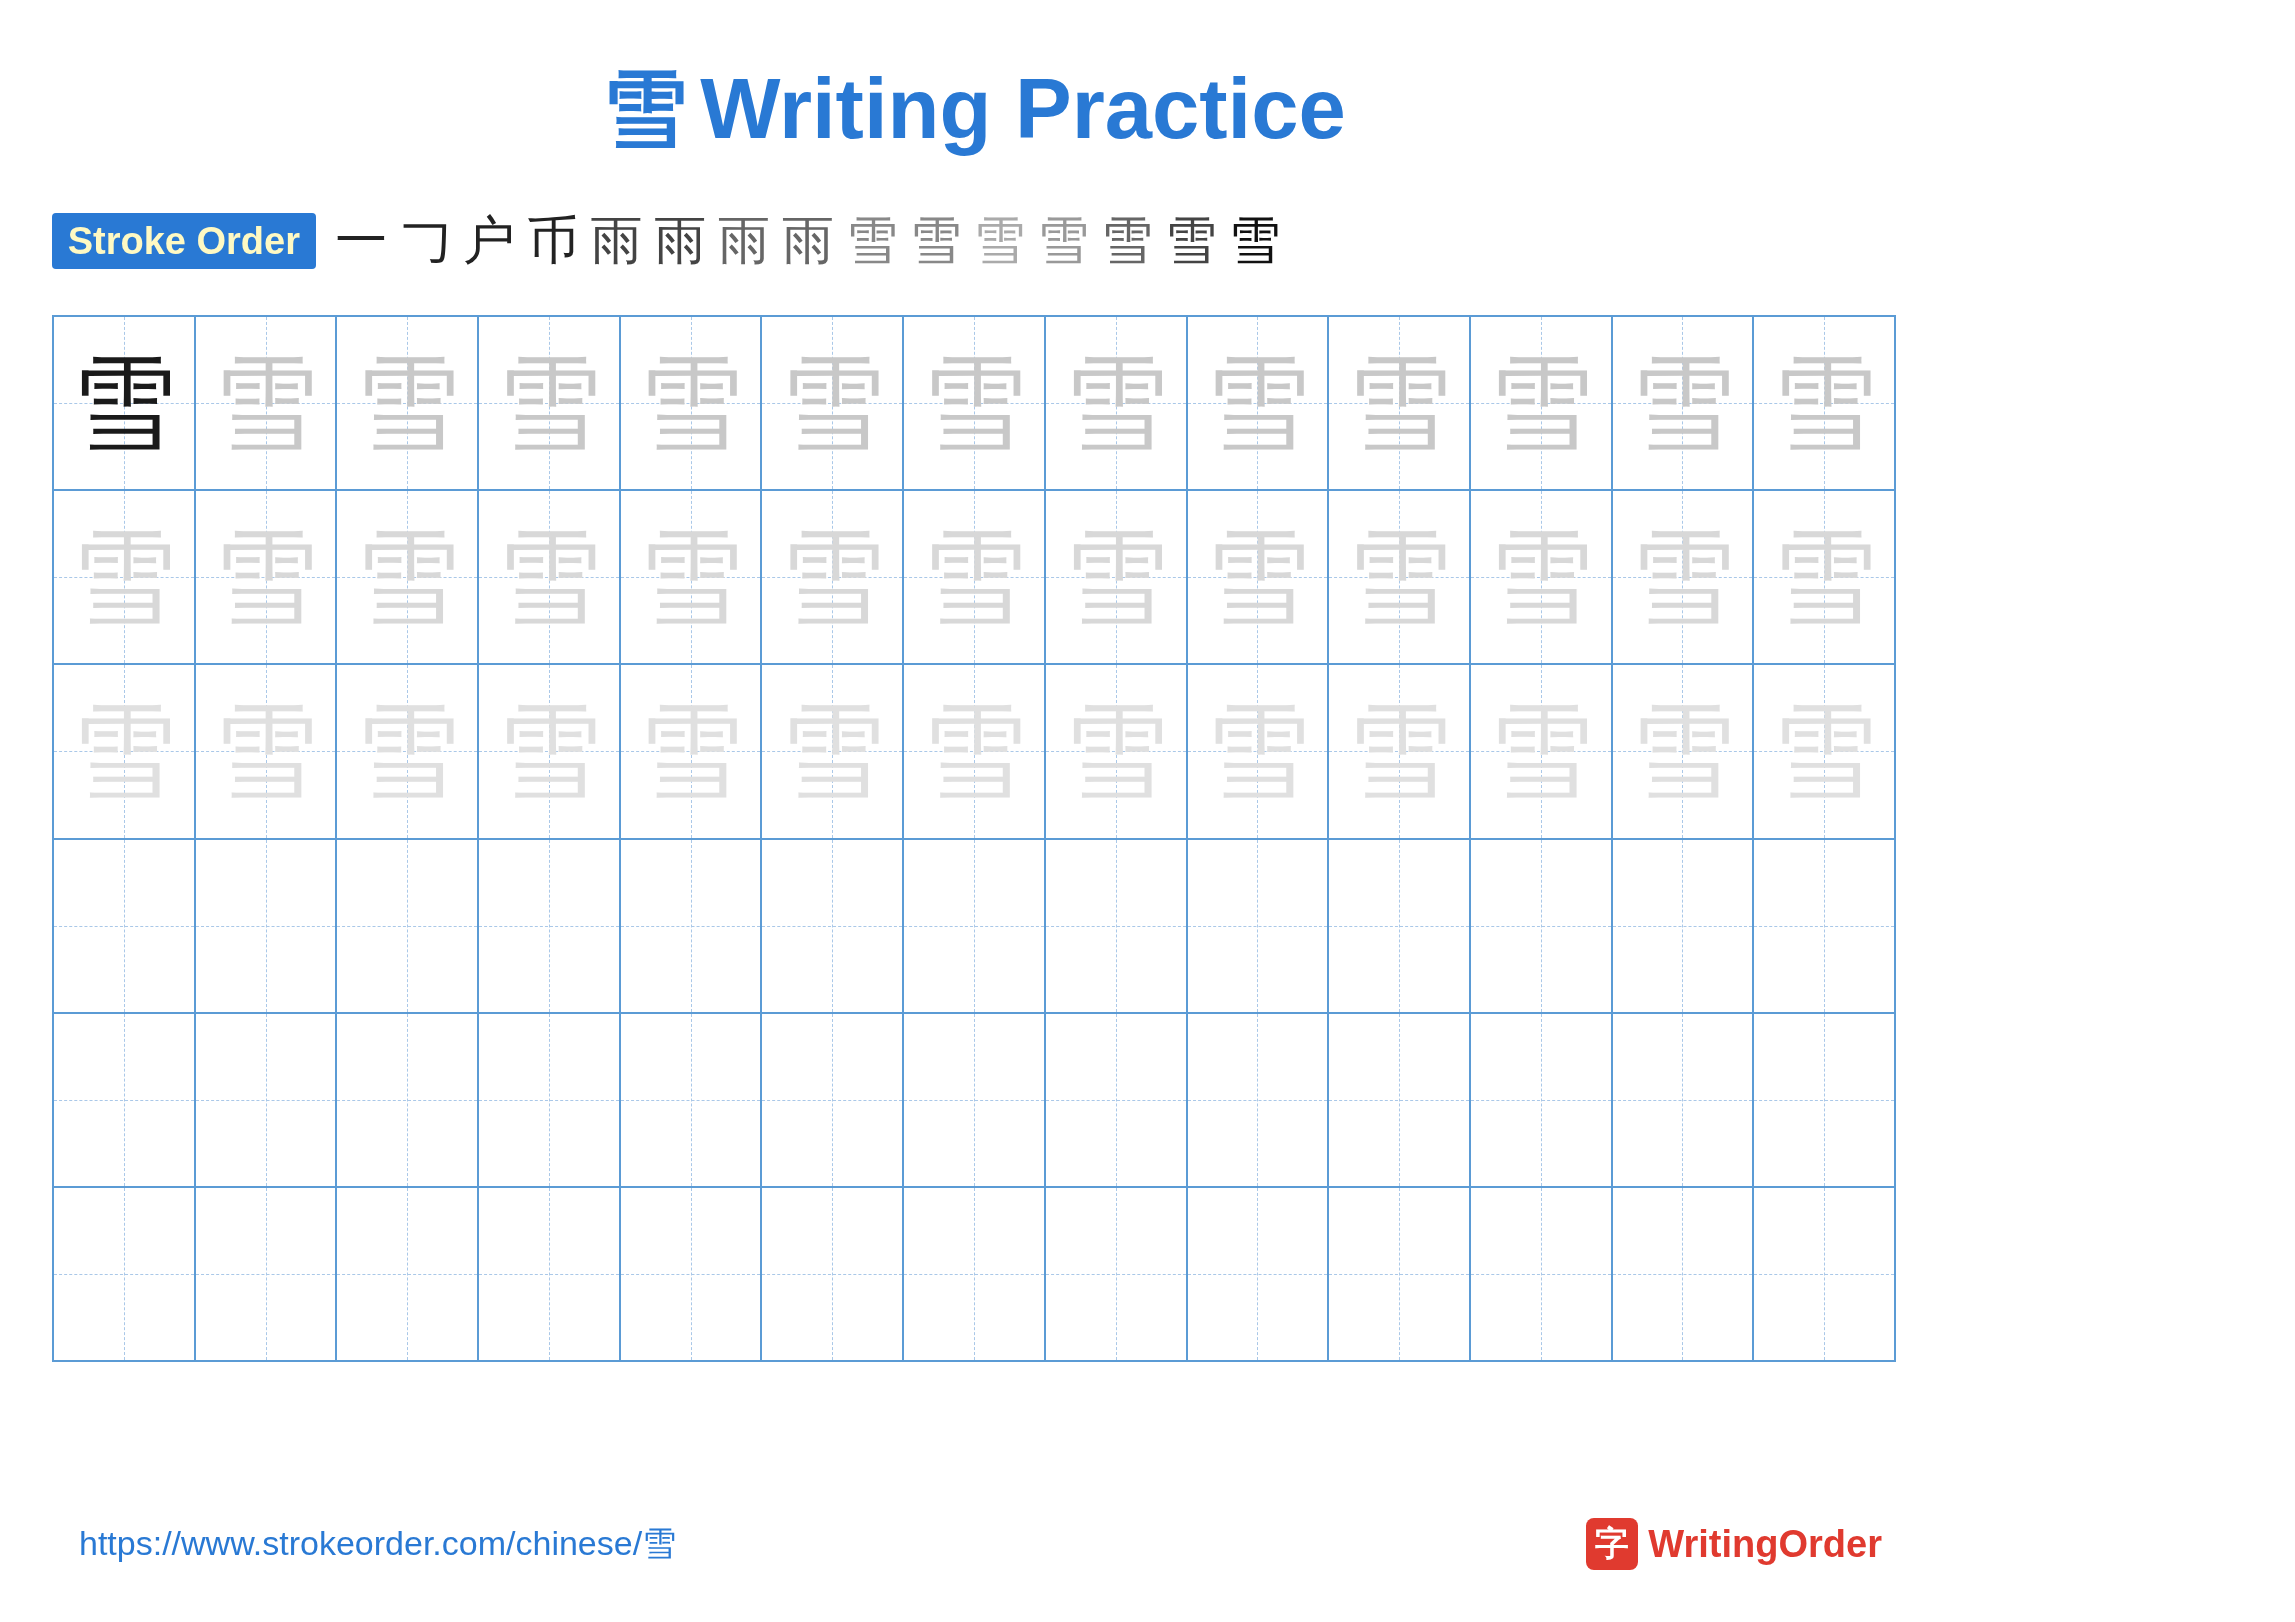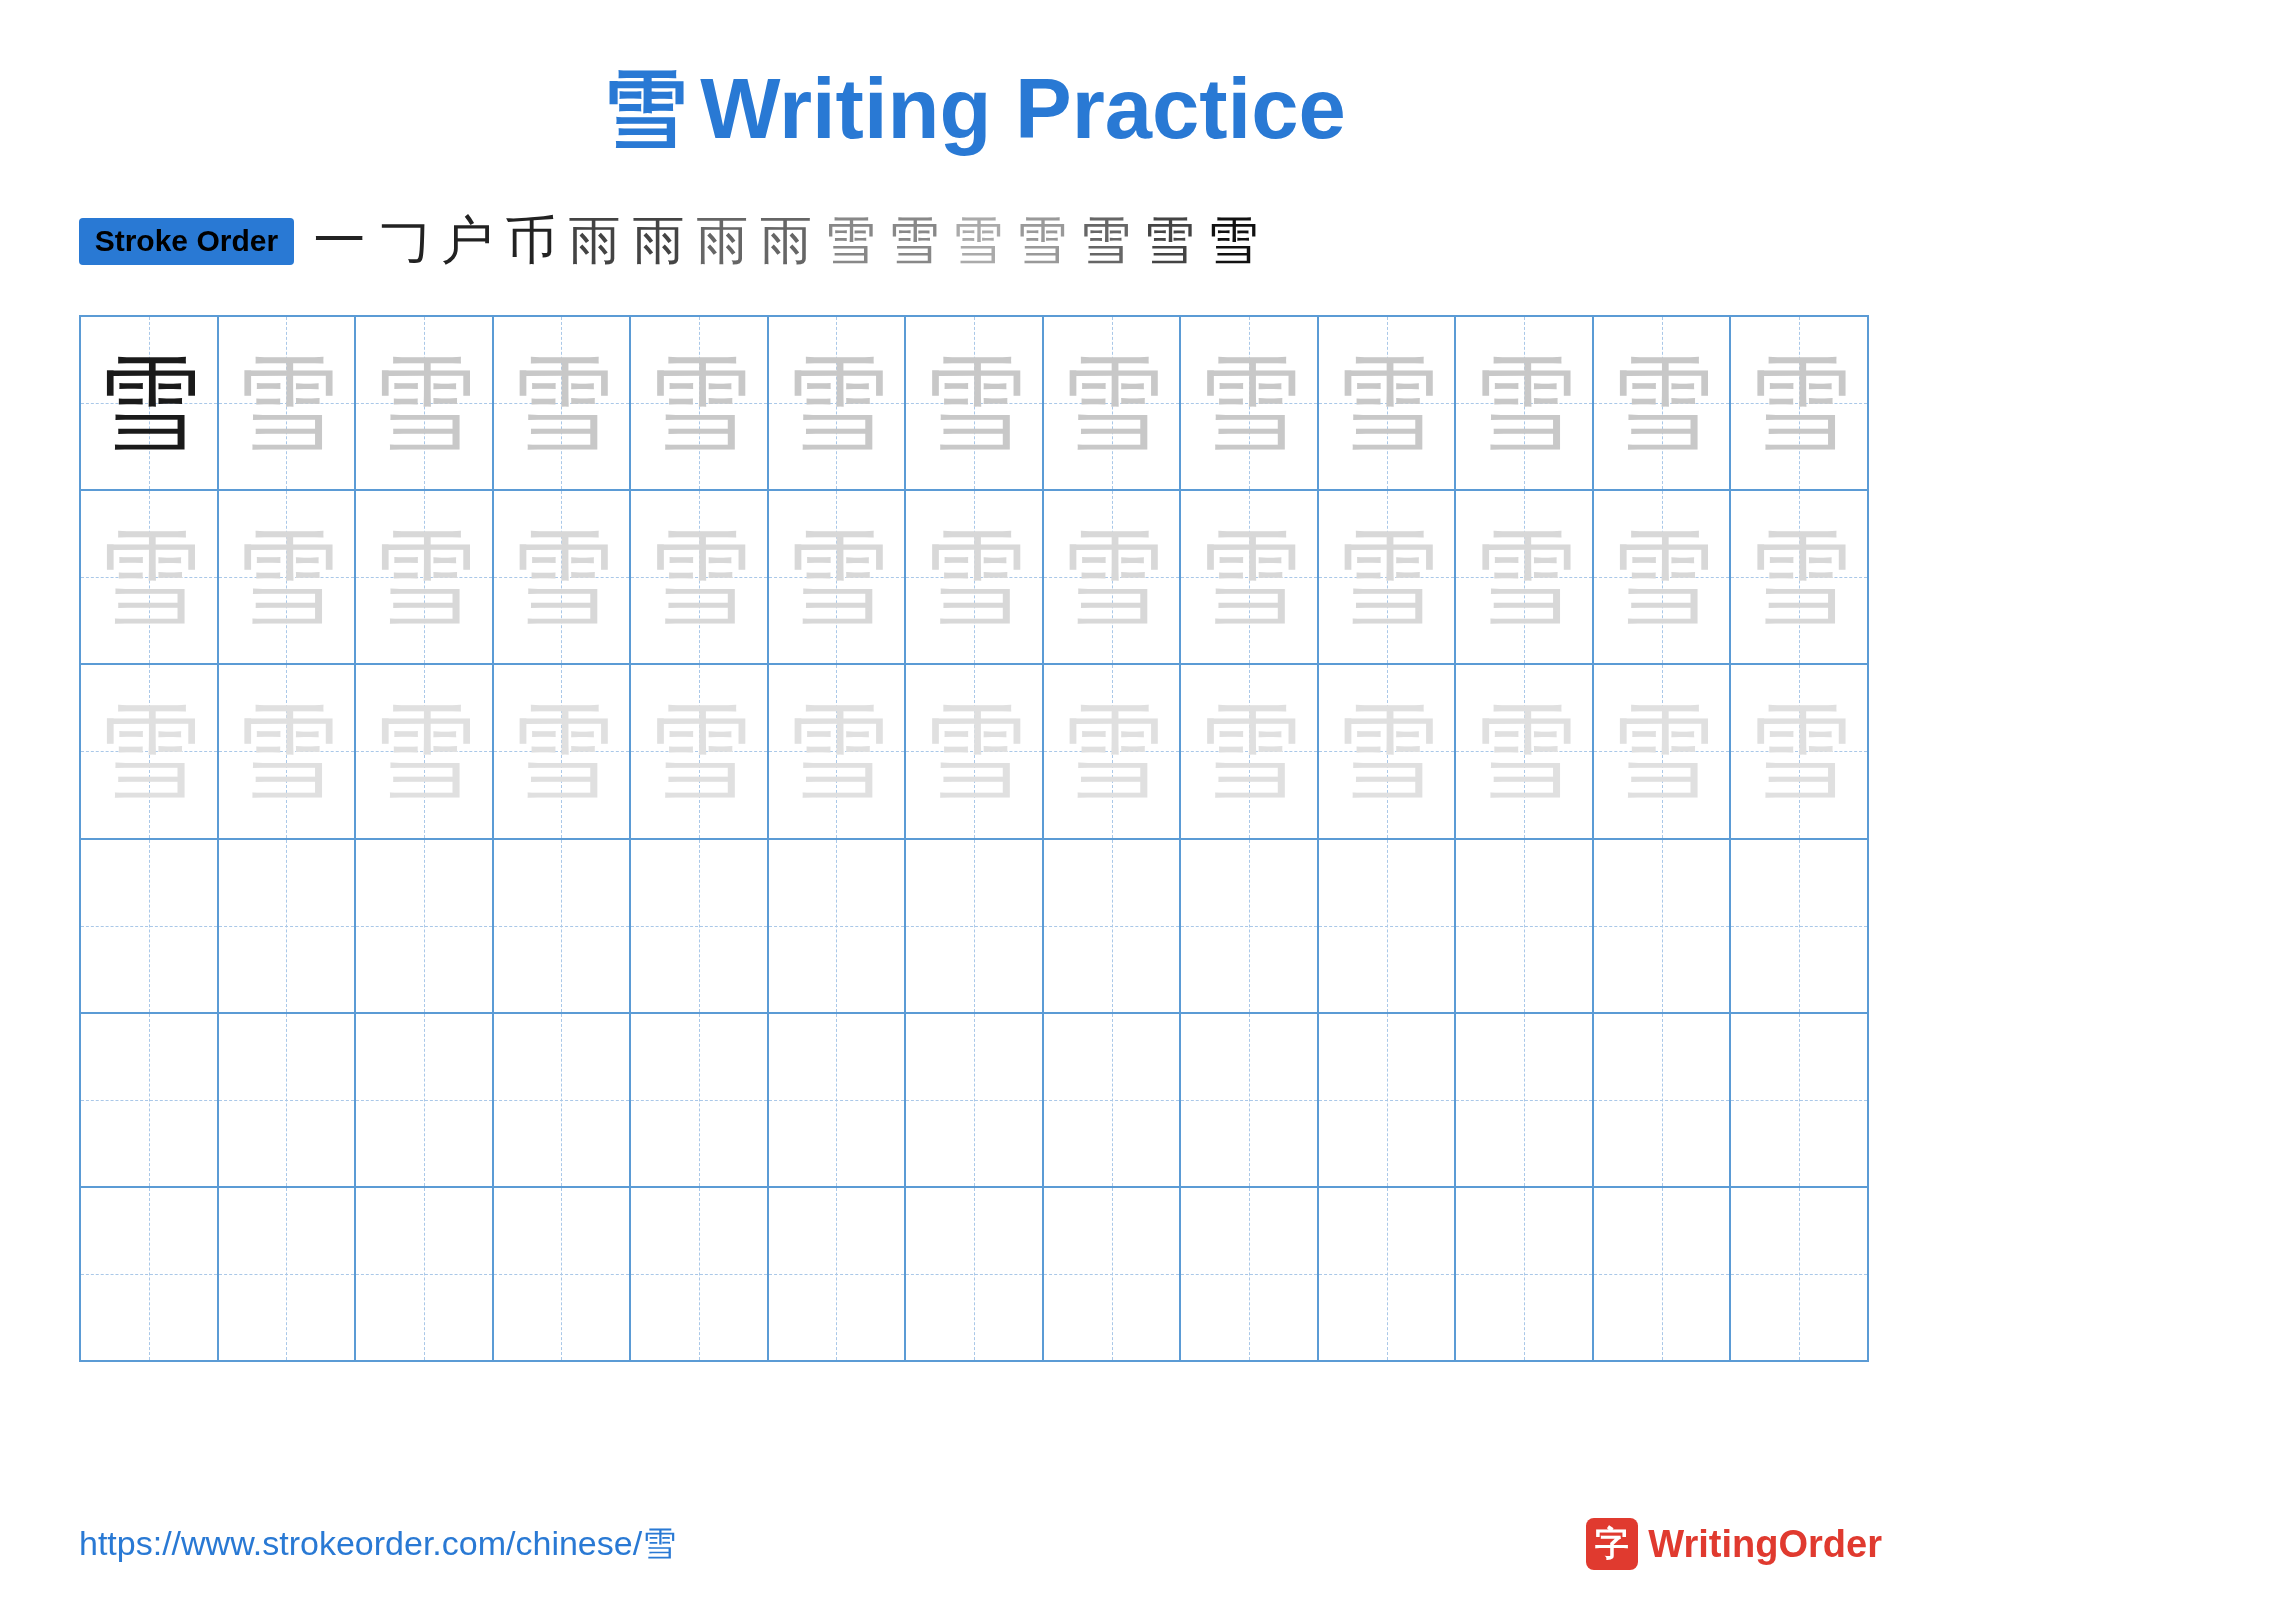--- a/index.html
+++ b/index.html
@@ -11,21 +11,21 @@
       height: 1622px;
       position: relative;
       overflow: hidden;
     }
 
     .page {
       width: 1948px;
       height: 1622px;
       background: #ffffff;
       position: relative;
-      padding: 52px 79px;
+      padding: 52px 52px;
     }
 
     
     .title-area {
       text-align: center;
       margin-bottom: 39px;
     }
 
     .title-char {
       color: #2979d4;
@@ -44,23 +44,23 @@
     
     .stroke-order-row {
       display: flex;
       align-items: center;
       margin-bottom: 39px;
       gap: 19.6px;
     }
 
     .stroke-order-label {
       background: #2979d4;
-      color: #000000;
+      color: #fef9c3;
       font-family: Arial, sans-serif;
-      font-size: 30px;
+      font-size: 38px;
       font-weight: bold;
       padding: 6.5px 15.7px;
       border-radius: 3.9px;
       white-space: nowrap;
     }
 
     .stroke-chars {
       display: flex;
       align-items: center;
       gap: 11.8px;

